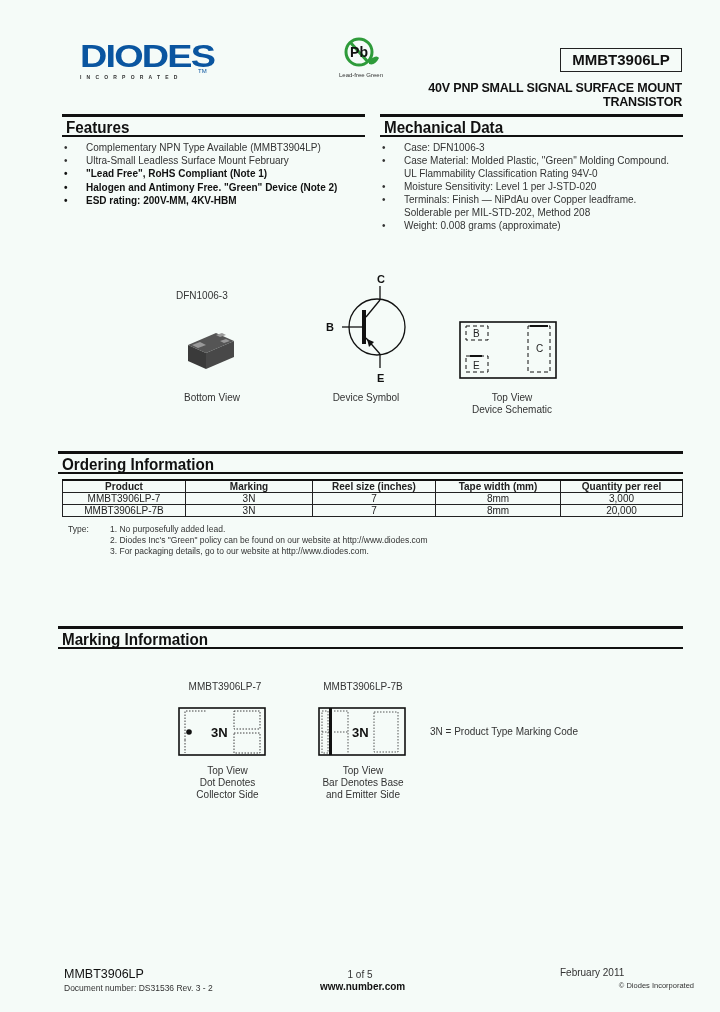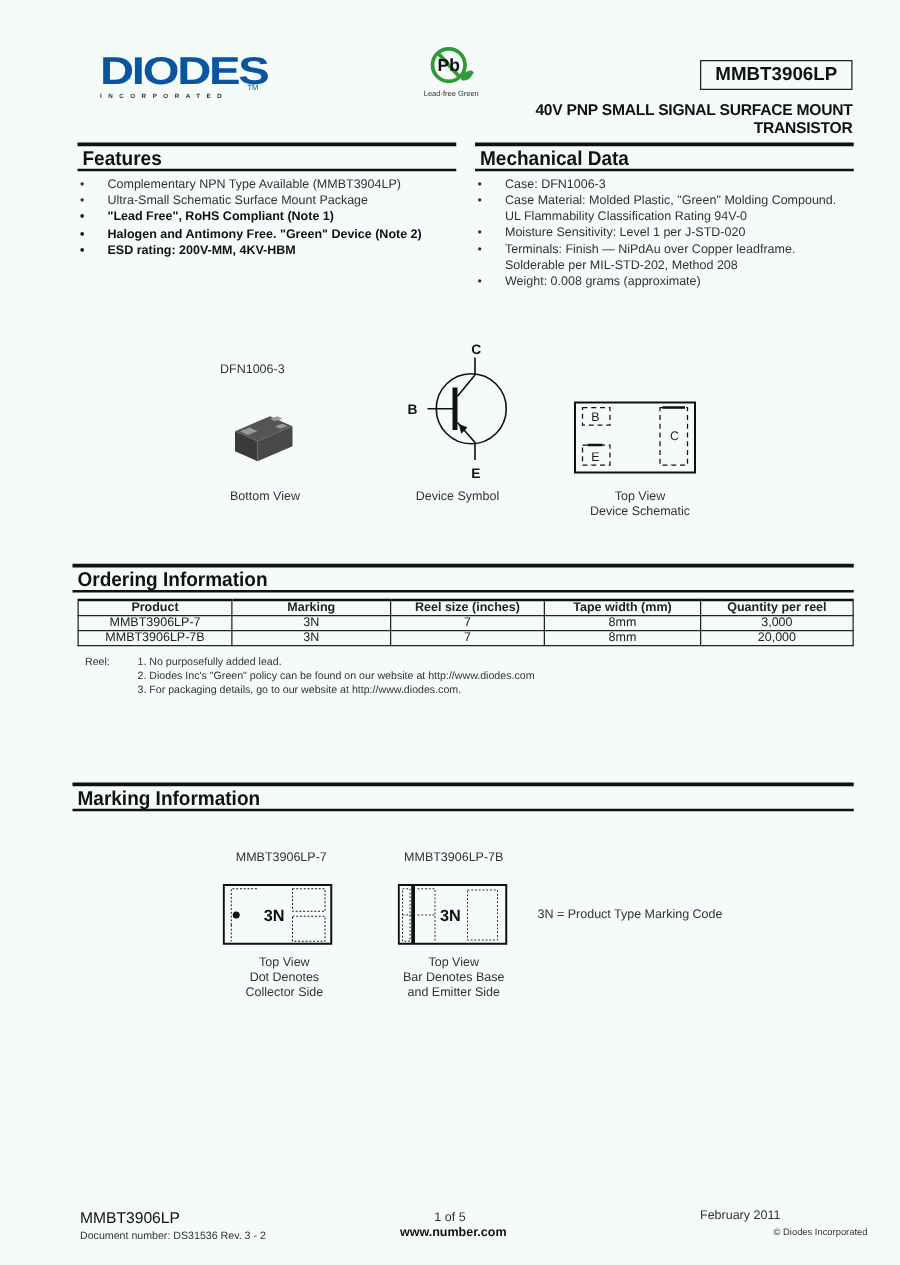--- a/index.html
+++ b/index.html
@@ -53,21 +53,21 @@
   </svg>
   <span class="pb-lbl">Lead-free Green</span>
 </div>
 
 <div class="abs partbox">MMBT3906LP</div>
 <div class="abs subtitle">40V PNP SMALL SIGNAL SURFACE MOUNT TRANSISTOR</div>
 
 <div class="abs sec" style="left:62px;top:114px;width:303px;height:23px;"><span>Features</span></div>
 <ul class="abs bl" style="left:62px;top:142px;width:310px;">
   <li>Complementary NPN Type Available (MMBT3904LP)</li>
-  <li>Ultra-Small Schematic Surface Mount Package</li>
+  <li>Ultra-Small Leadless Surface Mount February</li>
   <li class="b">"Lead Free", RoHS Compliant (Note 1)</li>
   <li class="b">Halogen and Antimony Free. "Green" Device (Note 2)</li>
   <li class="b">ESD rating: 200V-MM, 4KV-HBM</li>
 </ul>
 
 <div class="abs sec" style="left:380px;top:114px;width:303px;height:23px;"><span>Mechanical Data</span></div>
 <ul class="abs bl" style="left:380px;top:142px;width:300px;">
   <li>Case: DFN1006-3</li>
   <li>Case Material: Molded Plastic, "Green" Molding Compound. UL Flammability Classification Rating 94V-0</li>
   <li>Moisture Sensitivity: Level 1 per J-STD-020</li>
@@ -136,21 +136,21 @@
   </tr>
   <tr>
     <td>MMBT3906LP-7B</td>
     <td>3N</td>
     <td>7</td>
     <td>8mm</td>
     <td>20,000</td>
   </tr>
 </tbody>
   </table>
-<div class="abs notes" style="left:68px;top:524px;">Reel:</div>
+<div class="abs notes" style="left:68px;top:524px;">Type:</div>
 <div class="abs notes" style="left:110px;top:524px;width:560px;">
   <div>1. No purposefully added lead.</div>
   <div>2. Diodes Inc's "Green" policy can be found on our website at http://www.diodes.com</div>
   <div>3. For packaging details, go to our website at http://www.diodes.com.</div>
 </div>
 
 <div class="abs sec" style="left:58px;top:626px;width:625px;height:23px;"><span>Marking Information</span></div>
 
 <div class="abs cap" style="left:180px;top:681px;width:90px;">MMBT3906LP-7</div>
 <svg class="abs" style="left:178px;top:707px;" width="92" height="50" viewBox="0 0 92 50">

